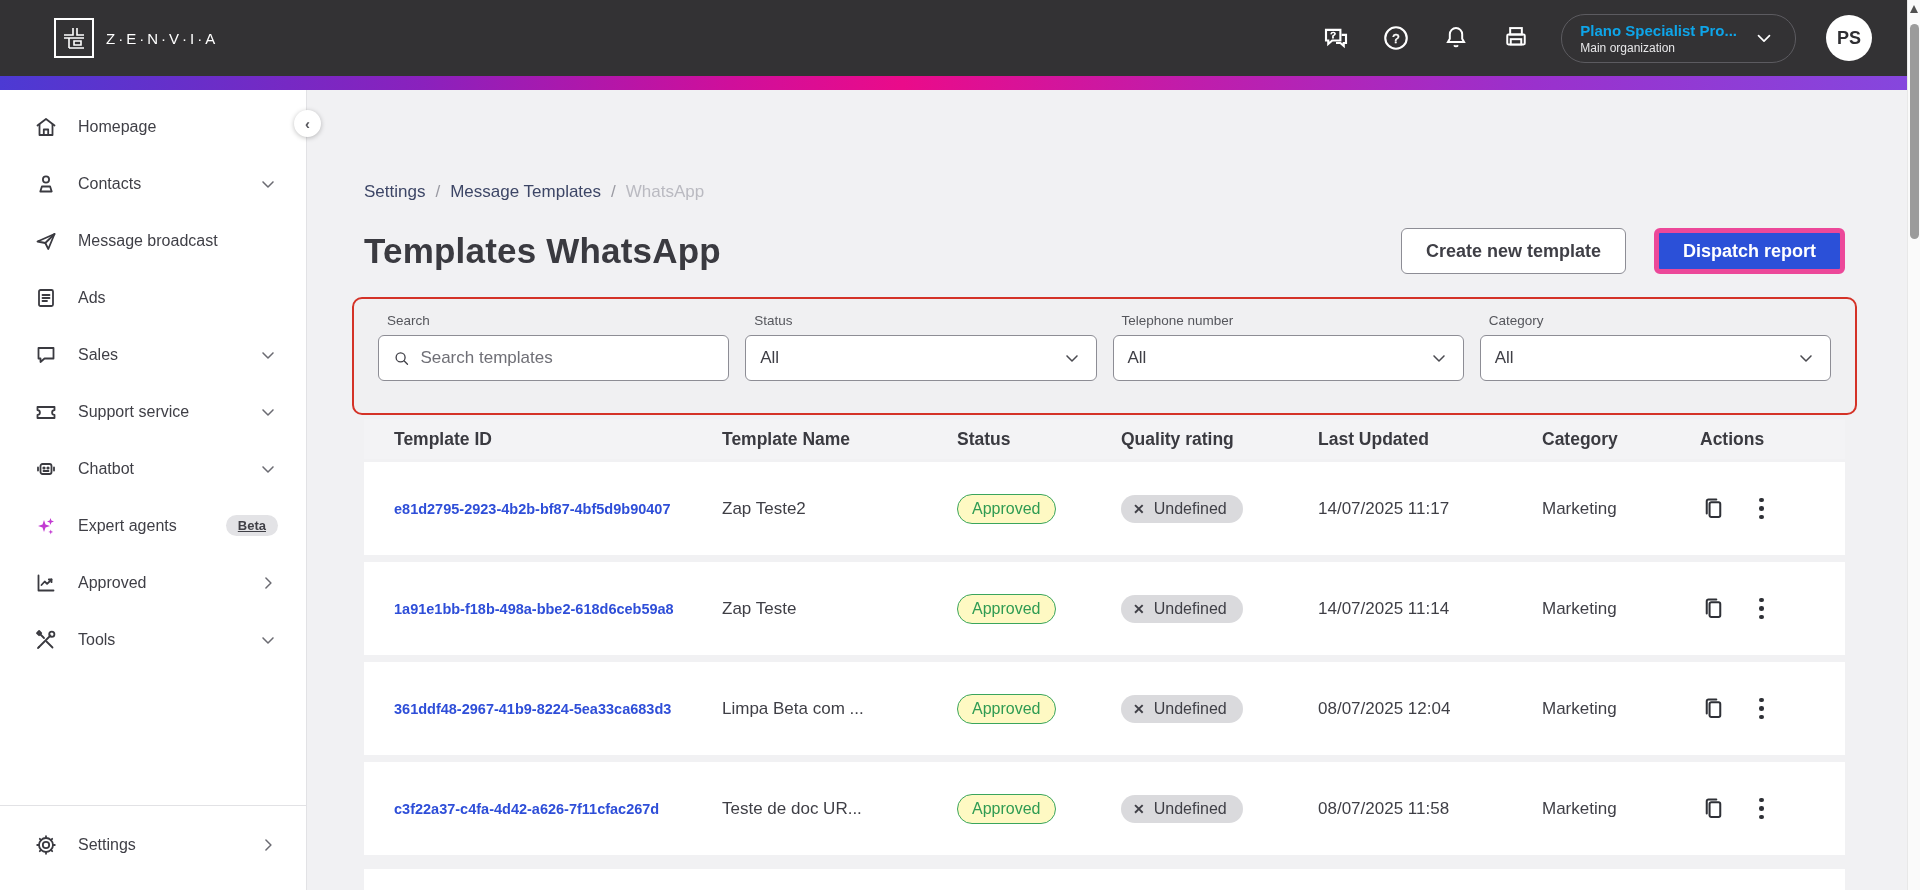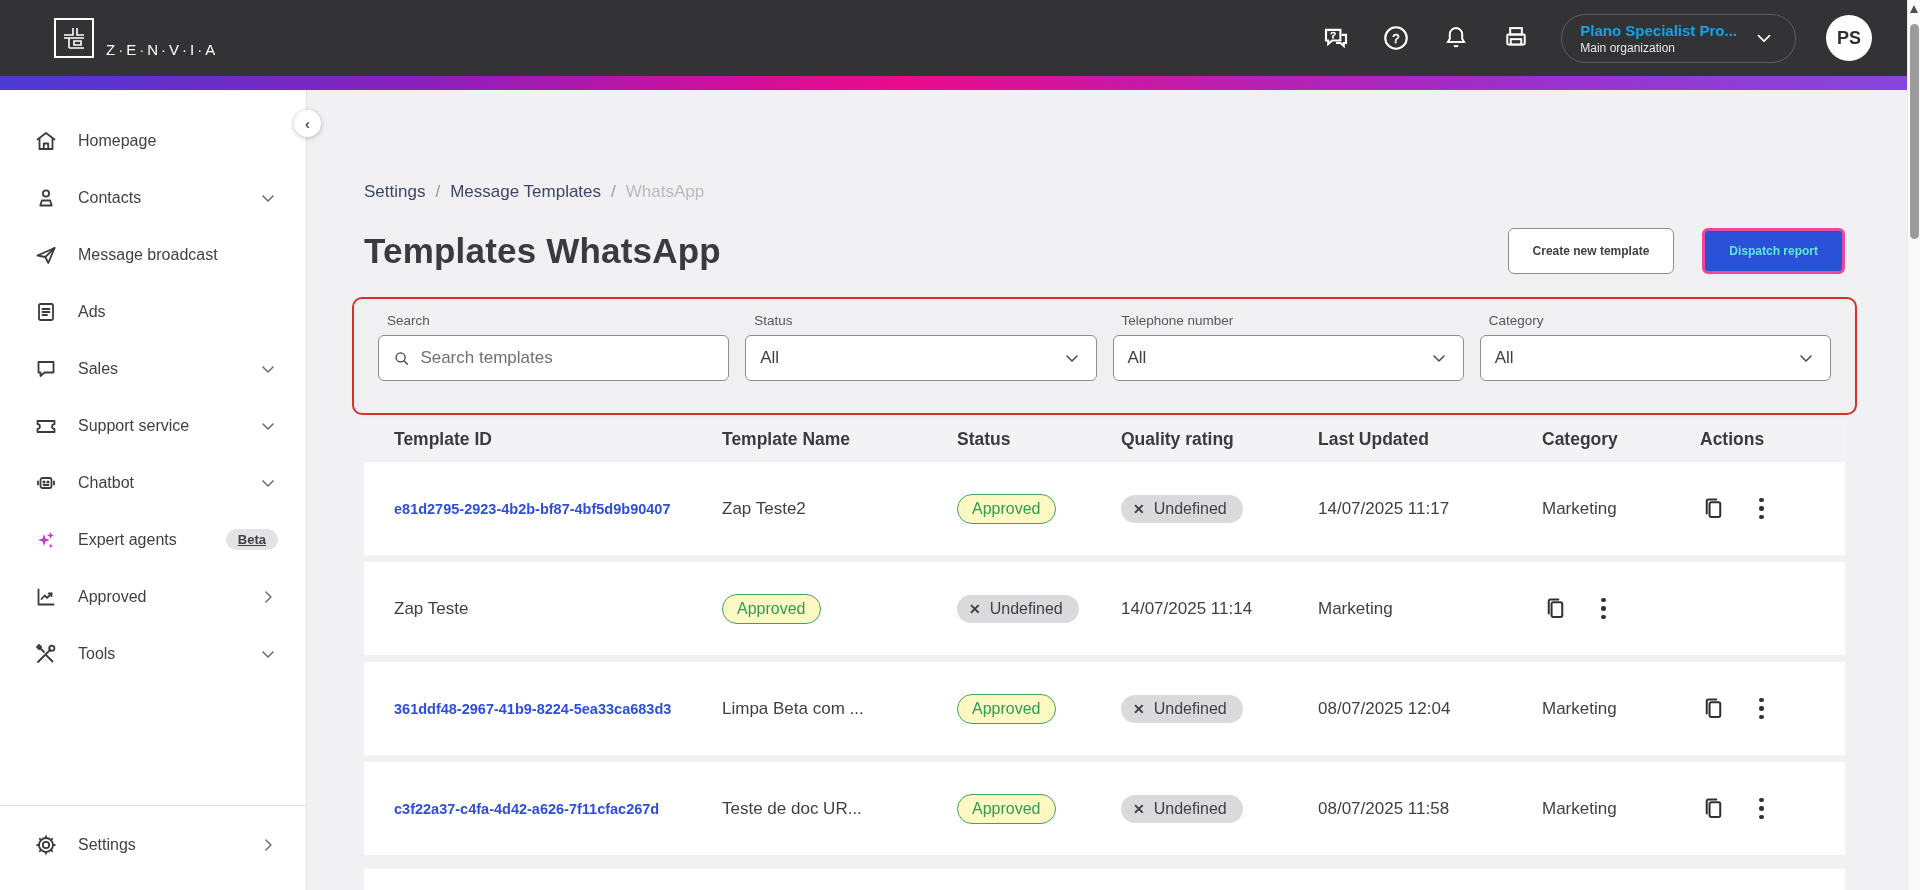--- a/index.html
+++ b/index.html
@@ -2,42 +2,42 @@
 <html><head>
 <meta charset="utf-8">
 <style>
   * { margin:0; padding:0; box-sizing:border-box; }
   html,body { width:1920px; height:890px; overflow:hidden; background:#f1f1f3;
     font-family:"Liberation Sans", sans-serif; color:#3f3f46; }
 
   
   .topbar { position:absolute; left:0; top:0; width:1920px; height:76px;
     background:#333234; display:flex; align-items:center; padding:0 18px; z-index:30; }
-  .brand { display:flex; align-items:flex-end; gap:12px;padding-left:36px; }
+  .brand { display:flex; align-items:center; gap:12px;padding-left:36px; }
   .logo-box { width:40px; height:40px; border:2px solid #fff; display:flex;
     align-items:center; justify-content:center; }
   .brand-text { color:#fff; font-size:15px; letter-spacing:3px; font-weight:400; }
   .topbar-right { margin-left:auto; display:flex; align-items:center; gap:30px; padding-right:30px; }
   .top-icon { width:30px; height:30px; display:flex; align-items:center; justify-content:center; cursor:pointer; }
   .top-icon svg { stroke:#fff; fill:none; stroke-width:1.7; }
   .org-pill { display:flex; align-items:center; gap:16px; border:1px solid #5c5b60;
     border-radius:24px; padding:7px 20px 7px 18px; cursor:pointer; min-width:200px; }
   .org-name { color:#0ea5e9; font-size:15px; font-weight:700; white-space:nowrap; }
   .org-sub { color:#e8e8ea; font-size:12px; margin-top:2px; }
   .avatar { width:46px; height:46px; border-radius:50%; background:#fff; color:#2f2f33;
     font-weight:700; font-size:18px; display:flex; align-items:center; justify-content:center; cursor:pointer; }
 
   
   .grad { position:absolute; left:0; top:76px; width:1920px; height:14px; z-index:29;
     background:linear-gradient(90deg,#4c3ad3 0%,#8a21bd 22%,#cf0f9b 38%,#ea0b8a 47%,#c01dab 62%,#9a31cd 80%,#8547de 100%); }
 
   
   .sidebar { position:absolute; left:0; top:90px; width:307px; height:800px; background:#fff;
     border-right:1px solid #e2e2e5; display:flex; flex-direction:column; z-index:20; }
-  .nav-list { padding-top:22px; flex:1; }
+  .nav-list { padding-top:8px; flex:1; }
   .nav-item { height:57px; display:flex; align-items:center; padding:0 28px 0 34px;
     gap:20px; cursor:pointer; font-size:16px; }
   .nav-item svg { stroke:#3a3a40; fill:none; stroke-width:1.8; stroke-linecap:round;
     stroke-linejoin:round; flex:0 0 auto; }
   .nav-label { flex:1; white-space:nowrap; }
   .nav-chev { stroke:#6b6b72 !important; }
   .beta-badge { background:#e3e3e6; border-radius:12px; padding:3px 12px; font-size:13px; font-weight:700;text-decoration:underline; }
   .sidebar-bottom { border-top:1px solid #e2e2e5; padding:8px 0 14px; }
   .collapse-btn { position:absolute; left:294px; top:110px; width:27px; height:27px;
     border-radius:50%; background:#fff; box-shadow:0 1px 5px rgba(0,0,0,.25); display:flex;
@@ -47,24 +47,24 @@
   
   .main { position:absolute; left:307px; top:90px; width:1600px; height:800px; padding:0 62px 0 57px; }
   .breadcrumb { margin-top:92px; font-size:17px; display:flex; gap:10px; align-items:center; }
   .crumb-link { color:#3d4666; cursor:pointer; }
   .crumb-sep { color:#9a9aa2; }
   .crumb-current { color:#babac1; }
 
   .title-row { margin-top:26px; display:flex; align-items:center; }
   .page-title { font-size:35px; font-weight:700; color:#3a3a40; letter-spacing:.2px; }
   .title-actions { margin-left:auto; display:flex; gap:28px; }
-  .btn { height:46px; border-radius:6px; font-size:12px; font-weight:700; padding:6px 24px;
+  .btn { height:46px; border-radius:6px; font-size:18px; font-weight:700; padding:6px 24px;
     display:flex; align-items:center; justify-content:center; cursor:pointer; }
   .btn-outline { background:#fff; border:1px solid #8d8d95; color:#3f3f46; }
-  .btn-primary { background:#2b50d8; border:3px solid #ec4899; color:#5eead4; }
+  .btn-primary { background:#2b50d8; border:5px solid #ec4899; color:#ffffff; }
 
   
   .filters { margin:23px -12px 0 -12px; height:118px; border:2px solid #d43227;
     border-radius:10px; background:#f0f0f2; display:grid;
     grid-template-columns:1fr 1fr 1fr 1fr; gap:16px; padding:14px 24px 0 24px; }
   .f-label { font-size:13.5px; color:#55565c; padding-left:9px; }
   .f-field { margin-top:7px; height:46px; background:#fff; border:1px solid #8d8d95;
     border-radius:6px; display:flex; align-items:center; padding:0 14px; gap:10px; }
   .f-field input { border:none; outline:none; font-size:17px; width:100%; color:#3f3f46;
     font-family:"Liberation Sans",sans-serif; background:transparent; }
@@ -359,20 +359,21 @@
             </span>
           <span class="kebab">
               <i></i>
               <i></i>
               <i></i>
             </span>
         </div>
       </div>
 
       <div class="tbl-grid tbl-row">
+        <div><span class="tpl-id">1a91e1bb-f18b-498a-bbe2-618d6ceb59a8</span></div>
         <div>Zap Teste</div>
         <div><span class="pill-approved">Approved</span></div>
         <div><span class="pill-undefined">
               <span class="x">✕</span>
               <span>Undefined</span>
             </span></div>
         <div>14/07/2025 11:14</div>
         <div>Marketing</div>
         <div class="actions-cell">
           <span class="action-icon">

